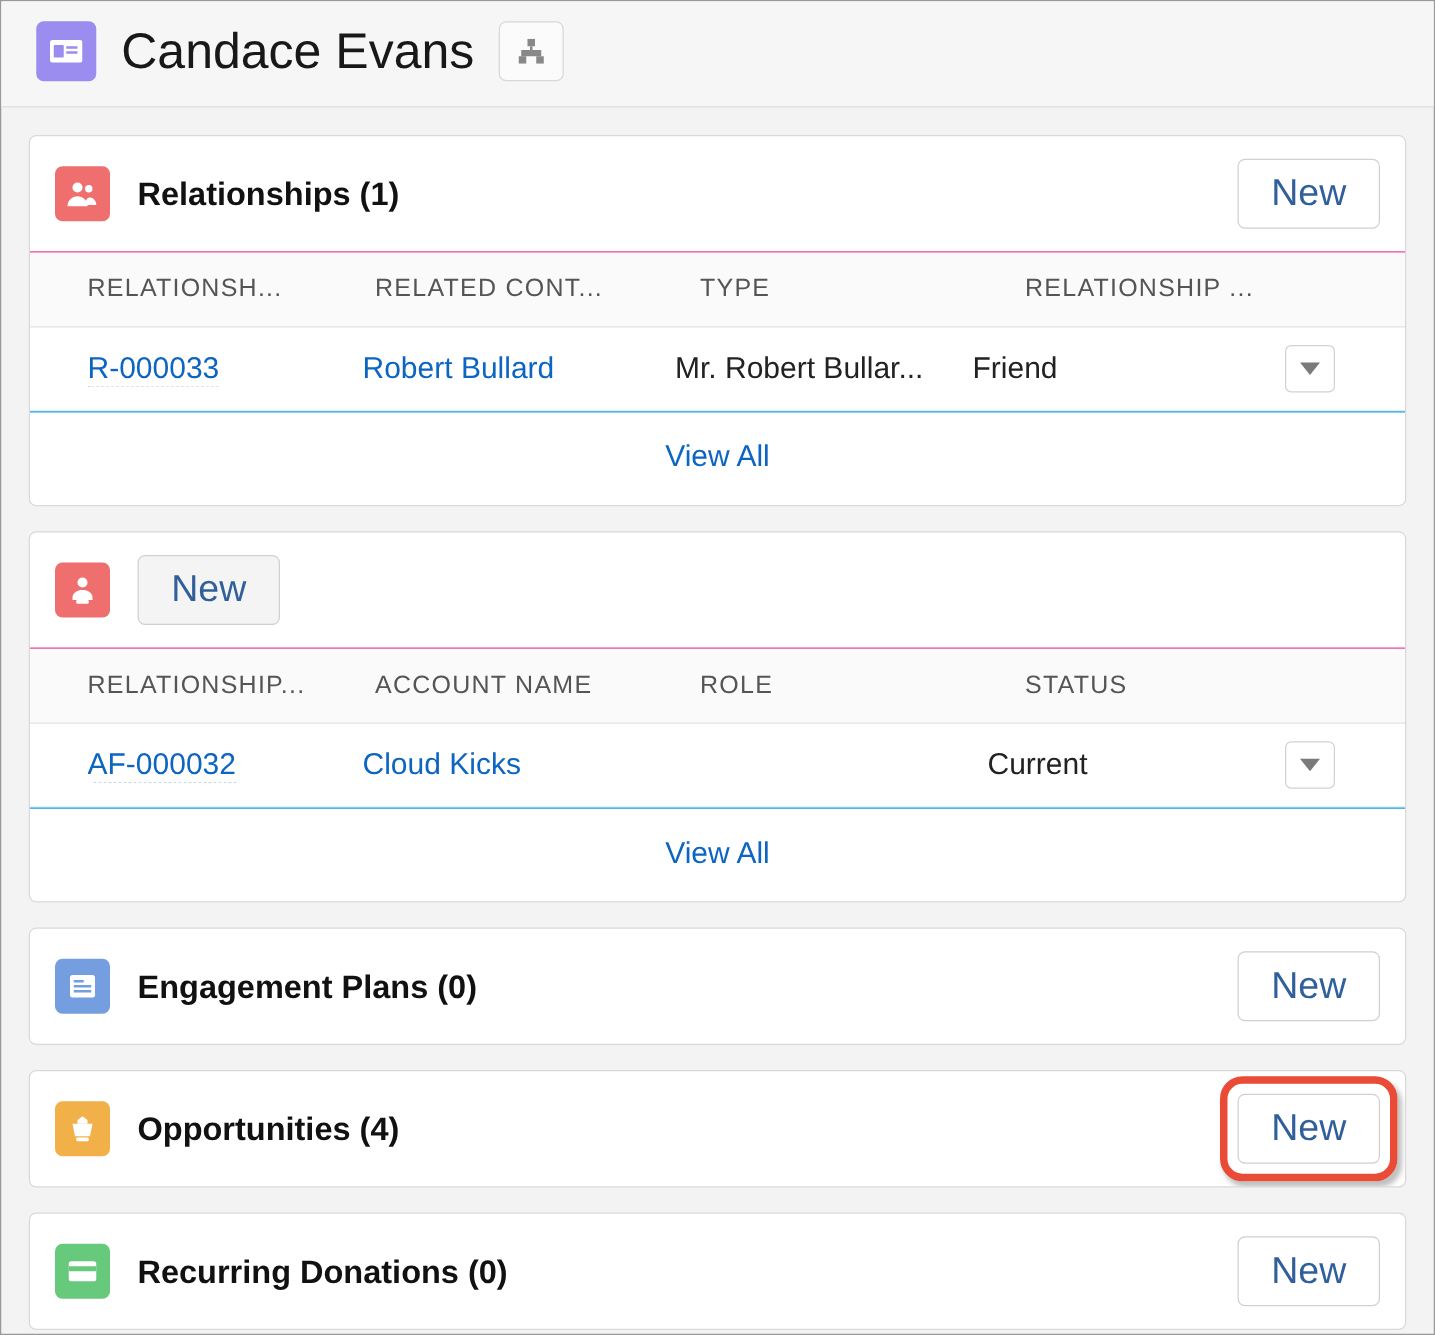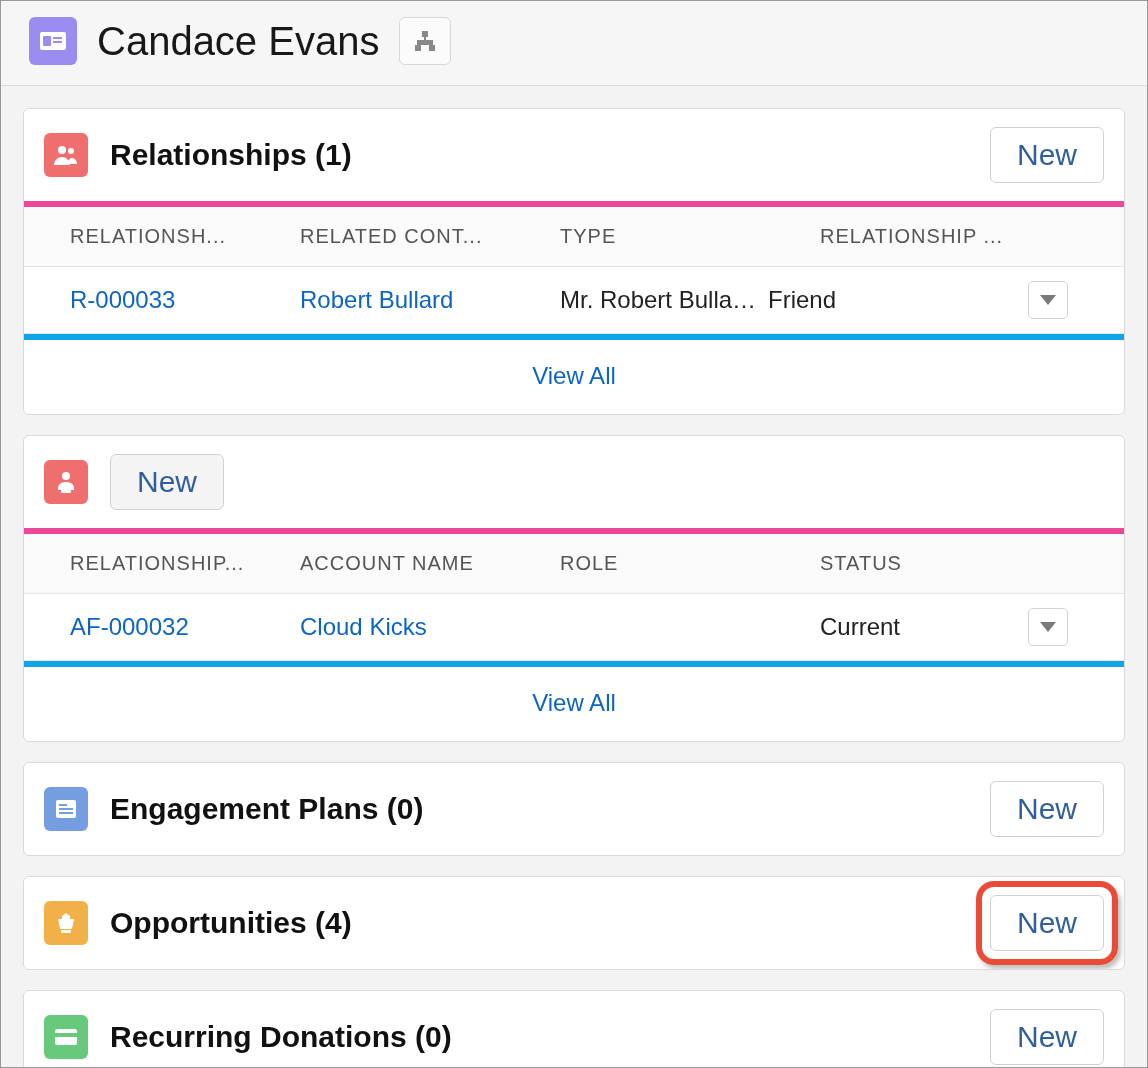--- a/index.html
+++ b/index.html
@@ -50,21 +50,21 @@
     border-radius: 6px;
     overflow: hidden;
   }
   .card-header {
     display: flex;
     align-items: center;
     padding: 18px 20px 18px 20px;
     gap: 22px;
   }
   .card-title {
-    font-size: 30px;
+    font-size: 26px;
     font-weight: 700;
     color: #111;
     flex: 1;
   }
   .card-icon {
     width: 44px; height: 44px;
     border-radius: 6px;
     display: flex; align-items: center; justify-content: center;
     flex-shrink: 0;
   }
@@ -81,21 +81,21 @@
     font-weight: 500;
     color: #315f9a;
     cursor: pointer;
     min-width: 108px;
     text-align: center;
   }
   .btn-new.active-bg { background: #f4f4f4; }
   .table-head {
     display: flex;
     background: #fafafa;
-    border-top: 6px solid #ec4899;
+    border-top: 1px solid #ec4899;
     border-bottom: 1px solid #e3e3e3;
     padding: 18px 46px 18px 46px;
     gap: 10px;
   }
   .th {
     font-size: 20px;
     letter-spacing: 1px;
     color: #555;
     font-weight: 400;
     white-space: nowrap;
@@ -103,35 +103,34 @@
     text-overflow: clip;
   }
   .col-a { width: 220px; }
   .col-b { width: 250px; }
   .col-c { width: 250px; }
   .col-d { flex: 1; }
   .col-e { width: 50px; flex-shrink:0; }
   .table-row {
     display: flex;
     padding: 14px 46px 14px 46px;
-    gap: 10px;
     align-items: center;
     border-bottom: 1px solid #e9e9e9;
     font-size: 24px;
   }
   .link { color: #0d65c2; cursor: pointer; }
   .link-dotted { border-bottom: 2px dotted #0d65c2; padding-bottom: 1px; }
   .cell { white-space: nowrap; overflow: hidden; text-overflow: ellipsis; color:#222; }
   .view-all {
     text-align: center;
     padding: 22px 0 24px 0;
     font-size: 24px;
     color: #0d65c2;
     cursor: pointer;
-    border-top: 6px solid #0ea5e9;
+    border-top: 1px solid #0ea5e9;
   }
   .row-action {
     width: 40px; height: 38px;
     border: 1px solid #d2d2d2;
     border-radius: 5px;
     background: #fff;
     display:flex; align-items:center; justify-content:center;
     cursor: pointer;
   }
   .caret-down {

